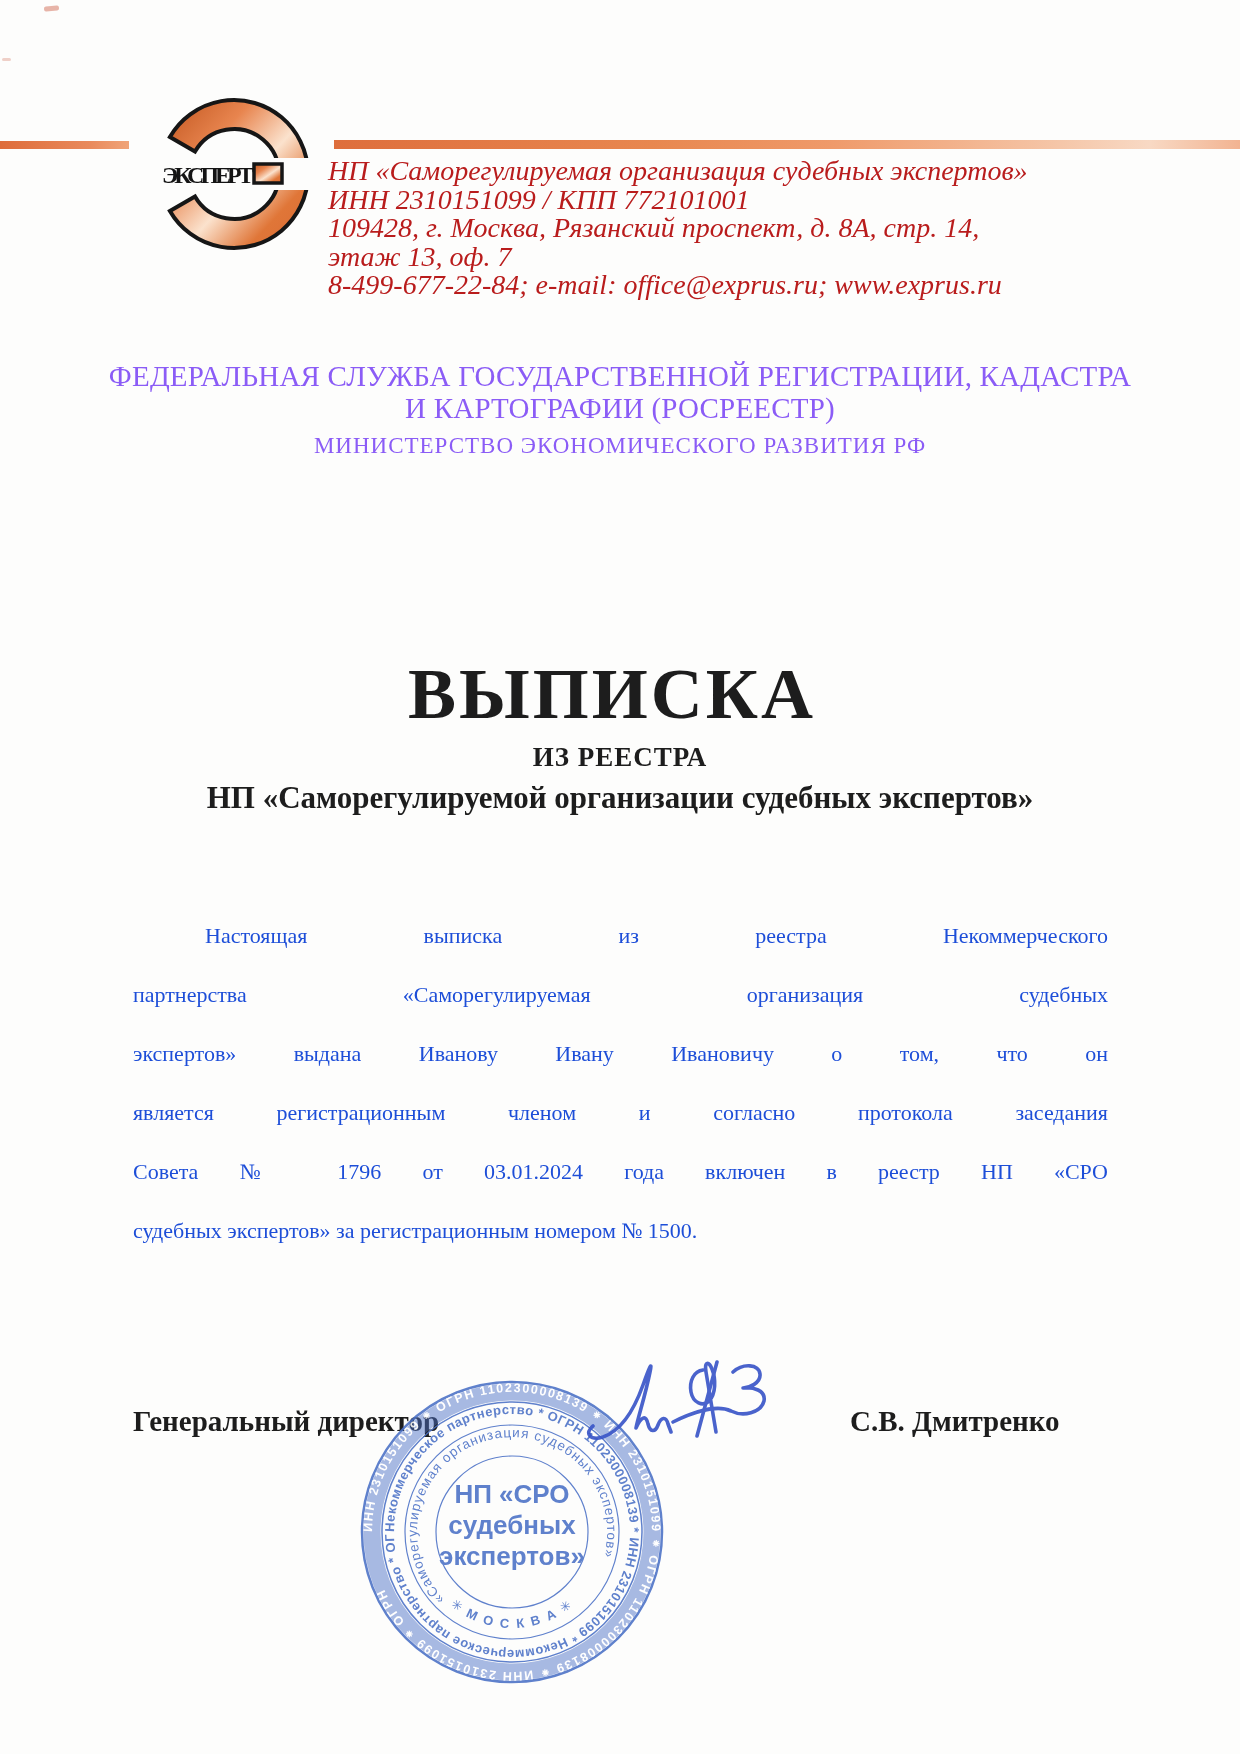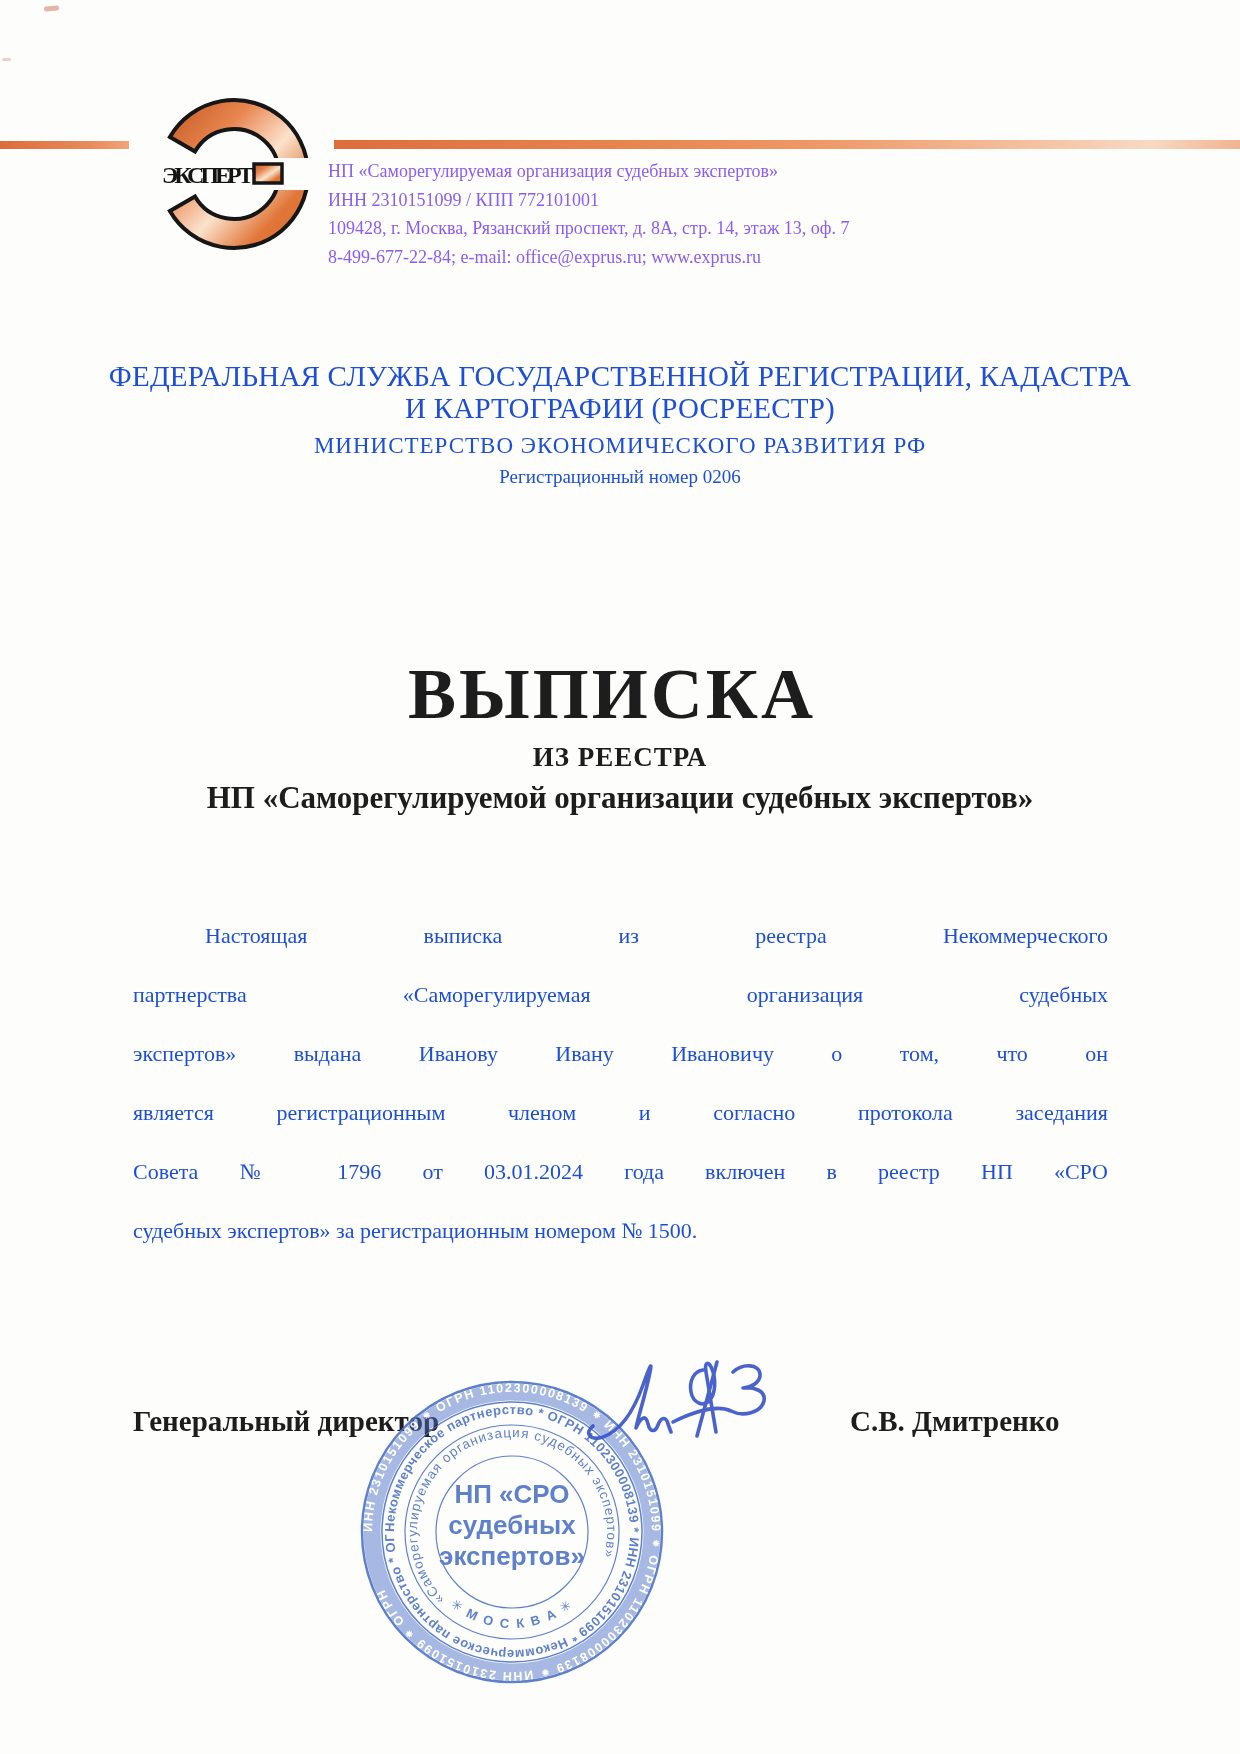--- a/index.html
+++ b/index.html
@@ -9,23 +9,23 @@
   }
   .abs{position:absolute;}
   
   .rule-left{top:141px; left:0; width:129px; height:8px;
     background:linear-gradient(90deg,#de6c3a,#e98a5c 70%,#f0a478);}
   .rule-right{top:140px; left:334px; width:906px; height:9px;
     background:linear-gradient(90deg,#de6e3c 0%,#e8874f 35%,#ef9a6a 55%,#f5c6a8 80%,#f8d9c4 90%,#f2b391 100%);}
   .speck1{top:6px; left:44px; width:15px; height:5px; background:rgba(203,92,66,.45); transform:rotate(-6deg); border-radius:2px;}
   .speck2{top:58px; left:2px; width:9px; height:3px; background:rgba(203,92,66,.28); border-radius:2px;}
   
-  .org{left:328px; top:157px; width:700px; font-size:18px; line-height:28.5px; color:#8b5cf6;}
+  .org{left:328px; top:157px; width:700px; font-size:28px; line-height:28.5px; color:#b91c1c;font-style:italic;}
   
-  .fed{top:360px; left:0; right:0; text-align:center; color:#1d4ed8;}
+  .fed{top:360px; left:0; right:0; text-align:center; color:#8b5cf6;}
   .fed .l1,.fed .l2{font-size:29px; line-height:32px; letter-spacing:.2px;}
   .fed .ministry{font-size:23px; font-weight:normal; letter-spacing:1px; margin-top:9px;}
   .fed .regnum{font-size:19px; margin-top:7px;}
   .doc-title{top:653px; left:0; right:16px; text-align:center; font-size:72px; font-weight:bold; letter-spacing:3px;}
   .sub1{top:742px; left:0; right:0; text-align:center; font-size:27px; font-weight:bold; letter-spacing:1px;}
   .sub2{top:780px; left:0; right:0; text-align:center; font-size:31px; font-weight:bold;}
   
   .body-text{left:133px; top:923px; width:975px; font-size:22px; color:#1d4ed8;}
   .bodyline{height:59px; text-align:justify; text-align-last:justify; white-space:normal;}
   .bodyline.first{text-indent:72px;}
@@ -71,21 +71,20 @@
     <div>НП «Саморегулируемая организация судебных экспертов»</div>
     <div>ИНН 2310151099  /  КПП 772101001</div>
     <div>109428, г. Москва, Рязанский проспект, д. 8А, стр. 14, этаж 13, оф. 7</div>
     <div>8-499-677-22-84;  e-mail: office@exprus.ru; www.exprus.ru</div>
   </div>
 
   <div class="abs fed">
     <div class="l1">ФЕДЕРАЛЬНАЯ СЛУЖБА ГОСУДАРСТВЕННОЙ РЕГИСТРАЦИИ, КАДАСТРА</div>
     <div class="l2">И КАРТОГРАФИИ (РОСРЕЕСТР)</div>
     <div class="ministry">МИНИСТЕРСТВО ЭКОНОМИЧЕСКОГО РАЗВИТИЯ РФ</div>
-    <div class="regnum">Регистрационный номер 0206</div>
   </div>
 
   <div class="abs doc-title">ВЫПИСКА</div>
   <div class="abs sub2">НП «Саморегулируемой организации судебных экспертов»</div>
   <div class="abs sub1">ИЗ РЕЕСТРА</div>
 
   <div class="abs body-text">
     <div class="bodyline first">Настоящая выписка из реестра Некоммерческого</div>
     <div class="bodyline">партнерства «Саморегулируемая организация судебных</div>
     <div class="bodyline">экспертов» выдана Иванову Ивану Ивановичу о том, что он</div>

